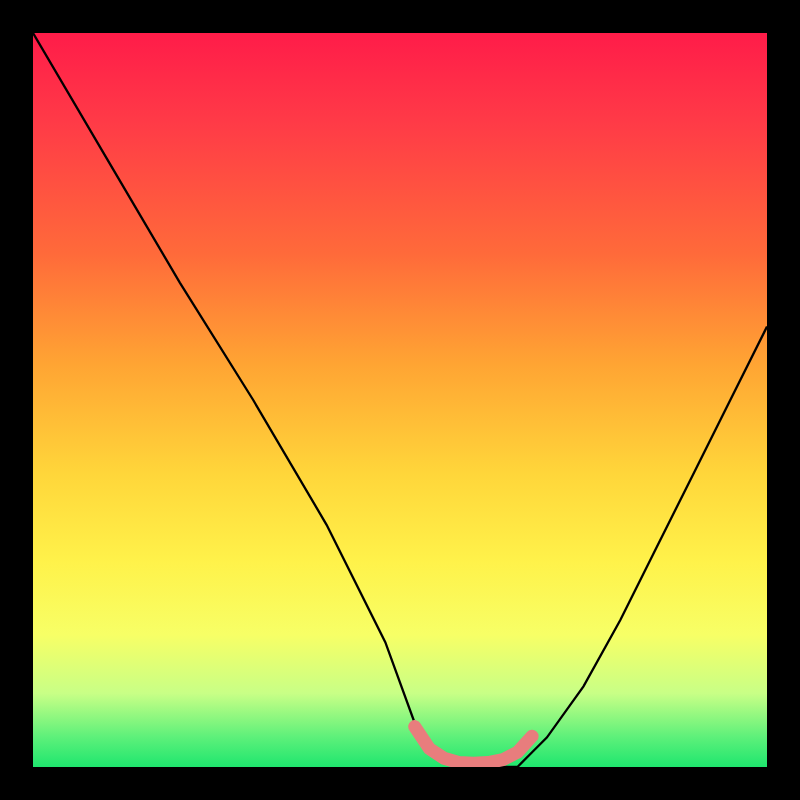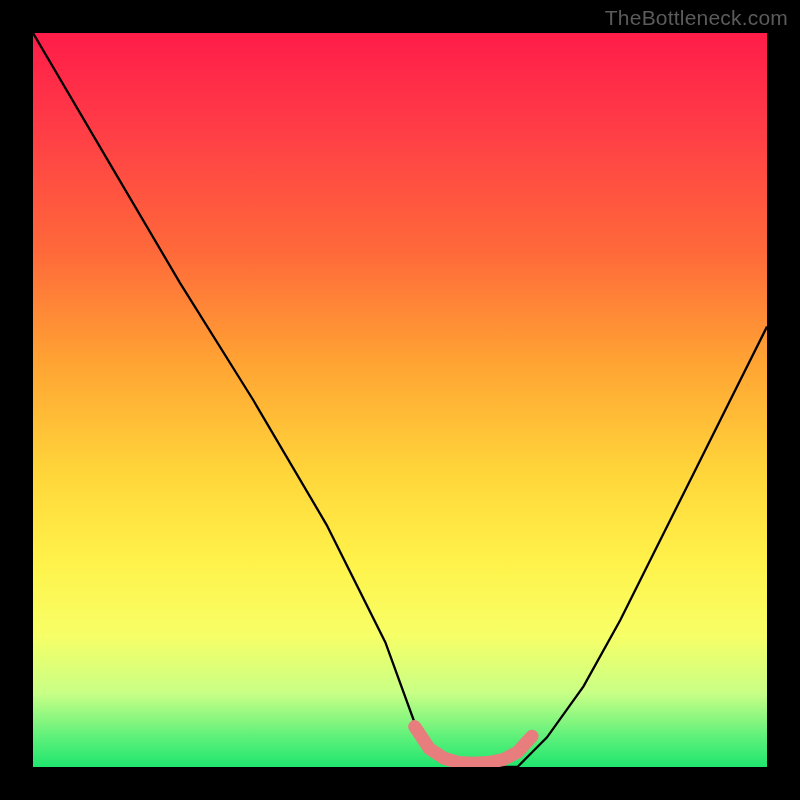--- a/index.html
+++ b/index.html
@@ -56,21 +56,20 @@
     width: 734px;
     height: 734px;
     z-index: 2;
   }
 </style>
 </head>
 <body>
 
 <div class="frame">
 
-  <div class="watermark">TheBottleneck.com</div>
 
   <div class="plot-area"></div>
 
   <svg class="curves" viewBox="0 0 734 734" preserveAspectRatio="none">
     <path id="main-curve" fill="none" stroke="#000000" stroke-width="2.3" d="M0.0 0.0 L73.4 124.8 L146.8 249.6 L220.2 367.0 L293.6 491.8 L352.3 609.2 L381.7 690.0 L396.4 719.3 L425.7 734.0 L455.1 734.0 L484.4 734.0 L499.1 719.3 L513.8 704.6 L550.5 653.3 L587.2 587.2 L623.9 513.8 L660.6 440.4 L697.3 367.0 L734.0 293.6 "></path>
     <path id="highlight-curve" fill="none" stroke="#e87d7d" stroke-width="13" stroke-linecap="round" stroke-linejoin="round" d="M381.7 693.6 L396.4 715.6 L411.0 725.2 L425.7 729.6 L440.4 730.3 L455.1 729.6 L469.8 726.7 L484.4 719.3 L499.1 703.2 "></path>
   </svg>
 
 </div>
 

